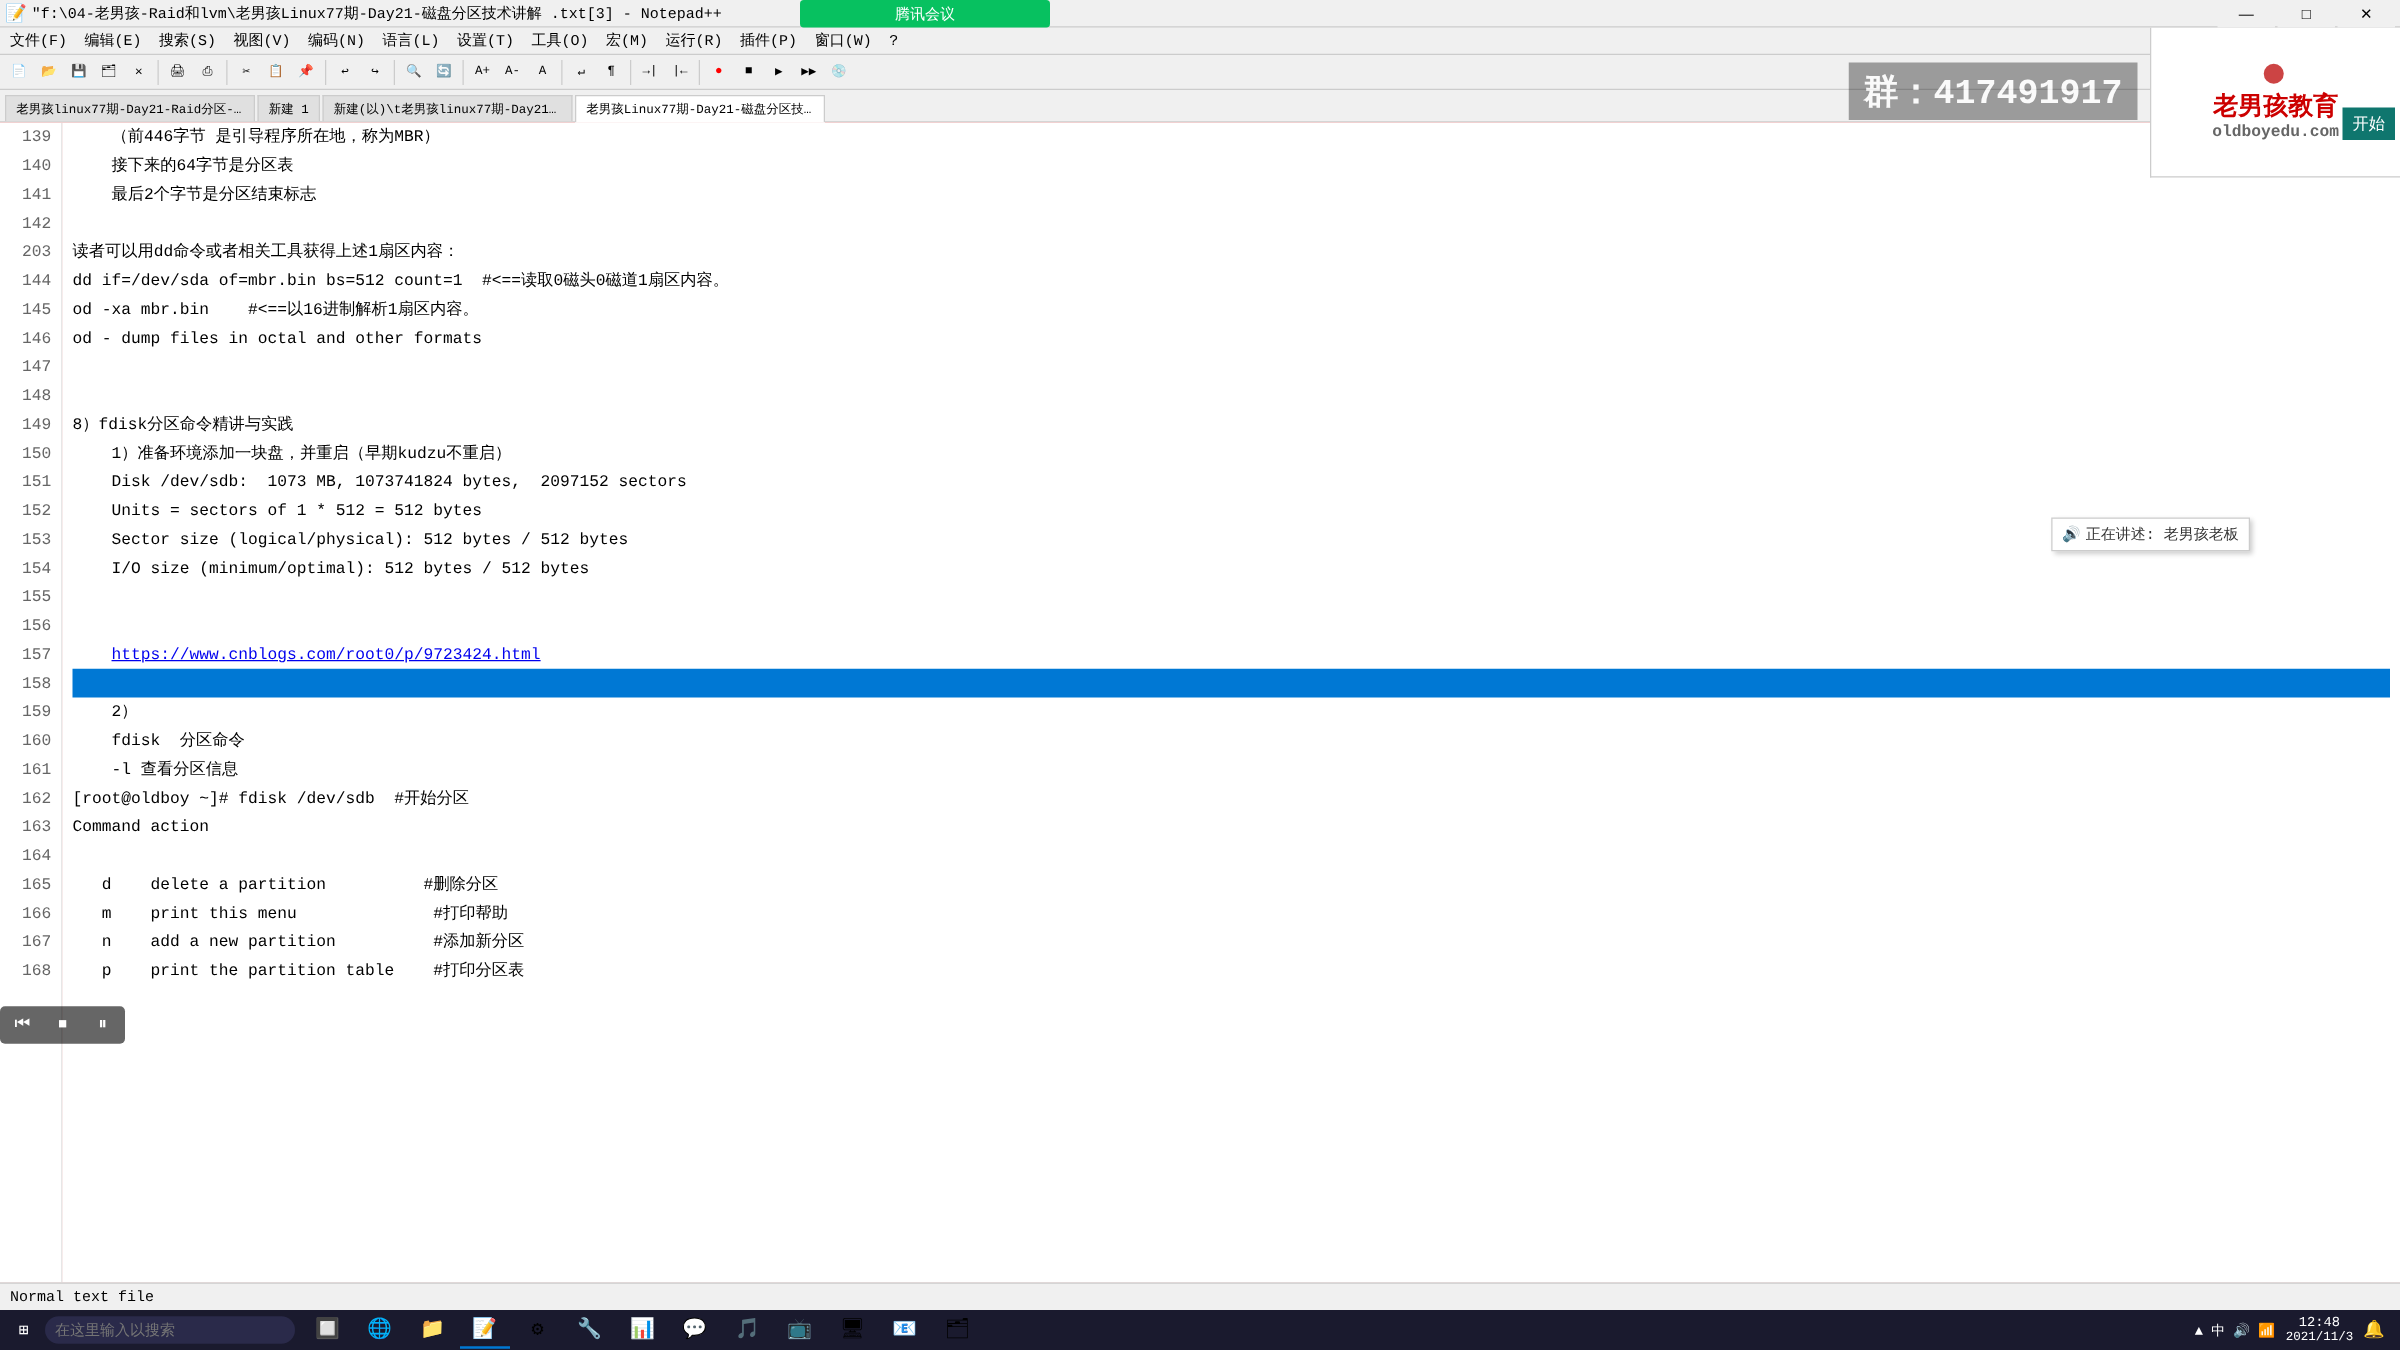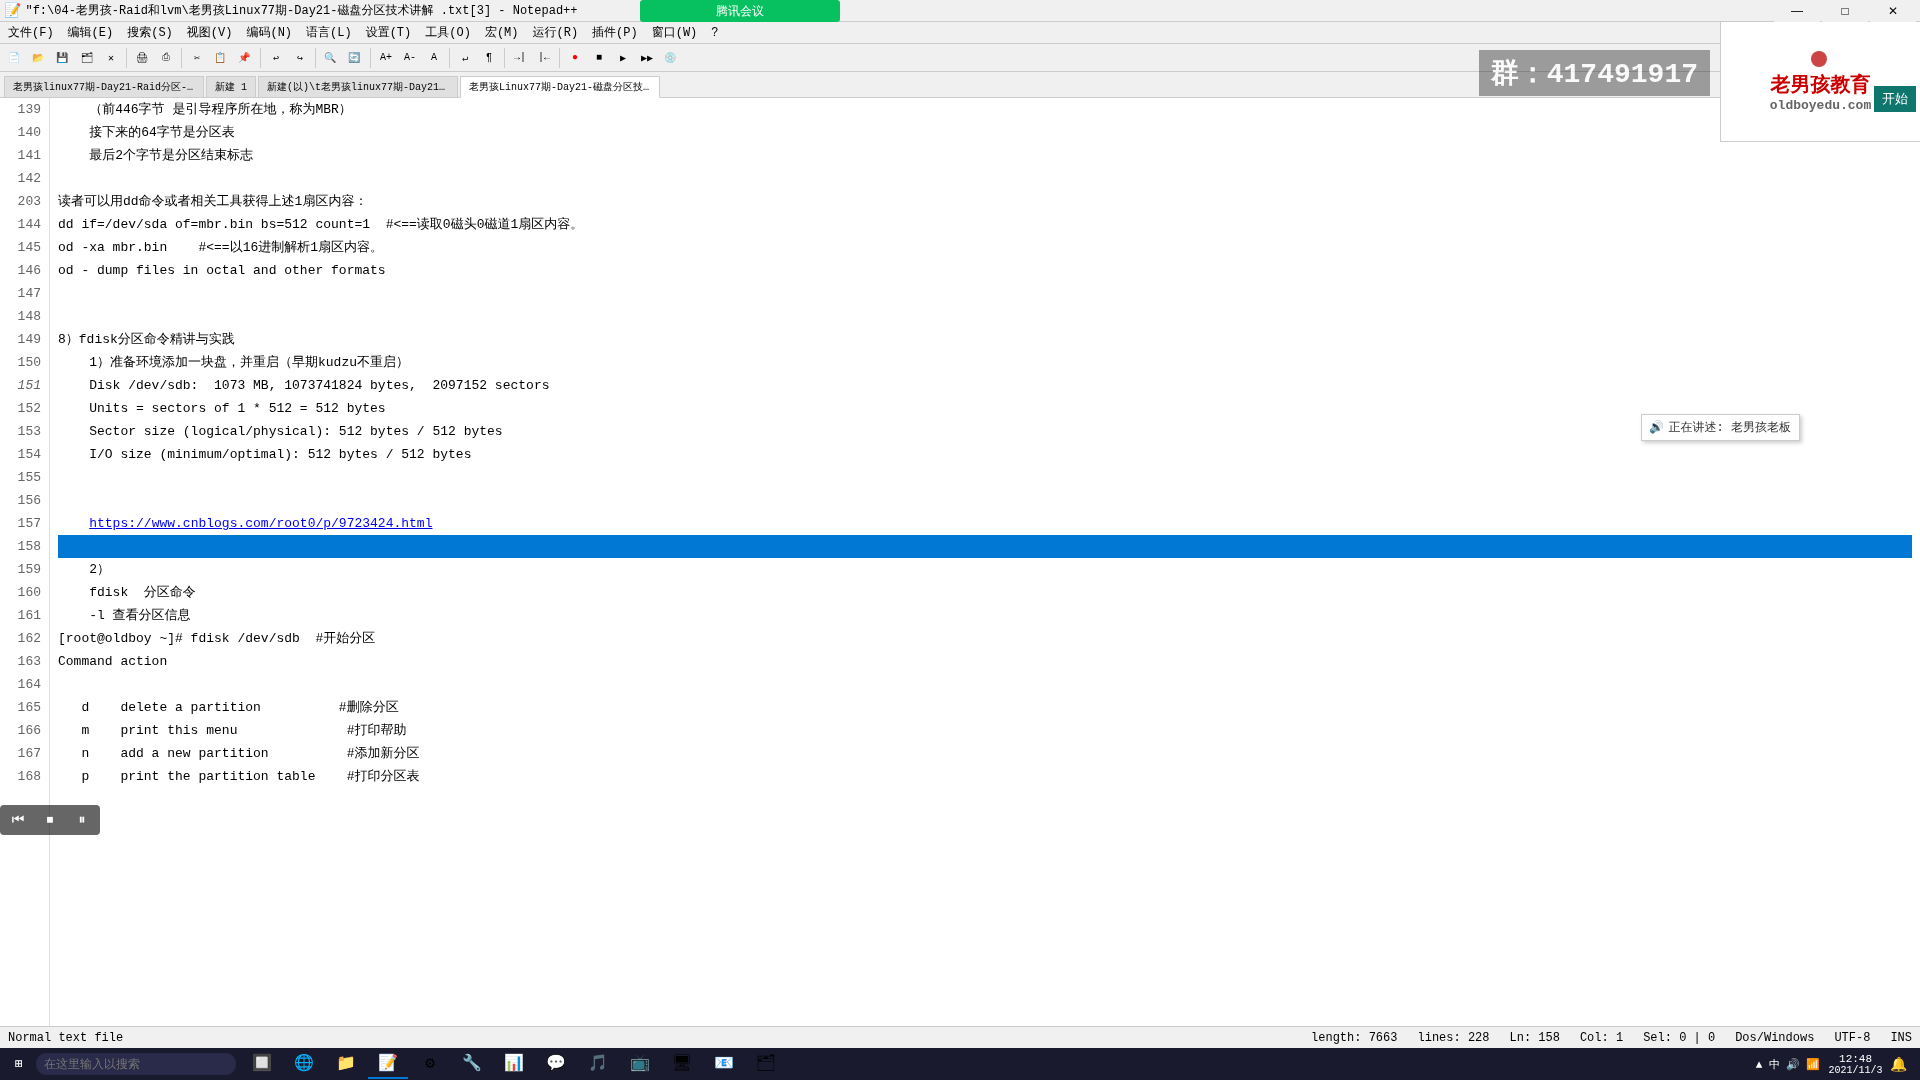--- a/index.html
+++ b/index.html
@@ -446,21 +446,21 @@
       <div style="line-height: 23px; min-height: 23px;">141</div>
       <div style="line-height: 23px; min-height: 23px;">142</div>
       <div style="line-height: 23px; min-height: 23px;">203</div>
       <div style="line-height: 23px; min-height: 23px;">144</div>
       <div style="line-height: 23px; min-height: 23px;">145</div>
       <div style="line-height: 23px; min-height: 23px;">146</div>
       <div style="line-height: 23px; min-height: 23px;">147</div>
       <div style="line-height: 23px; min-height: 23px;">148</div>
       <div style="line-height: 23px; min-height: 23px;">149</div>
       <div style="line-height: 23px; min-height: 23px;">150</div>
-      <div style="line-height: 23px; min-height: 23px; font-style: italic;">151</div>
+      <div style="line-height: 23px; min-height: 23px;">151</div>
       <div style="line-height: 23px; min-height: 23px;">152</div>
       <div style="line-height: 23px; min-height: 23px;">153</div>
       <div style="line-height: 23px; min-height: 23px;">154</div>
       <div style="line-height: 23px; min-height: 23px;">155</div>
       <div style="line-height: 23px; min-height: 23px;">156</div>
       <div style="line-height: 23px; min-height: 23px;">157</div>
       <div style="line-height: 23px; min-height: 23px;">158</div>
       <div style="line-height: 23px; min-height: 23px;">159</div>
       <div style="line-height: 23px; min-height: 23px;">160</div>
       <div style="line-height: 23px; min-height: 23px;">161</div>
@@ -481,30 +481,20 @@
   <div class="rec-btn" style="color:white;">⏸</div>
 </div>
 
 <div class="speech-bubble">
   <span>🔊</span>
   <span>正在讲述: 老男孩老板</span>
 </div>
 
 <div class="status-bar">
   <span>Normal text file</span>
-  <div class="status-right">
-    <span>length: 7663</span>
-    <span>lines: 228</span>
-    <span>Ln: 158</span>
-    <span>Col: 1</span>
-    <span>Sel: 0 | 0</span>
-    <span>Dos/Windows</span>
-    <span>UTF-8</span>
-    <span>INS</span>
-  </div>
 </div>
 
 <div class="taskbar">
   <div class="taskbar-start">⊞</div>
   <input class="taskbar-search" placeholder="在这里输入以搜索" style="">
   <div class="taskbar-apps">
     <div class="taskbar-app" style="font-size:16px;">🔲</div>
     <div class="taskbar-app" style="font-size:16px;">🌐</div>
     <div class="taskbar-app" style="font-size:16px;">📁</div>
     <div class="taskbar-app active" style="font-size:16px;">📝</div>

